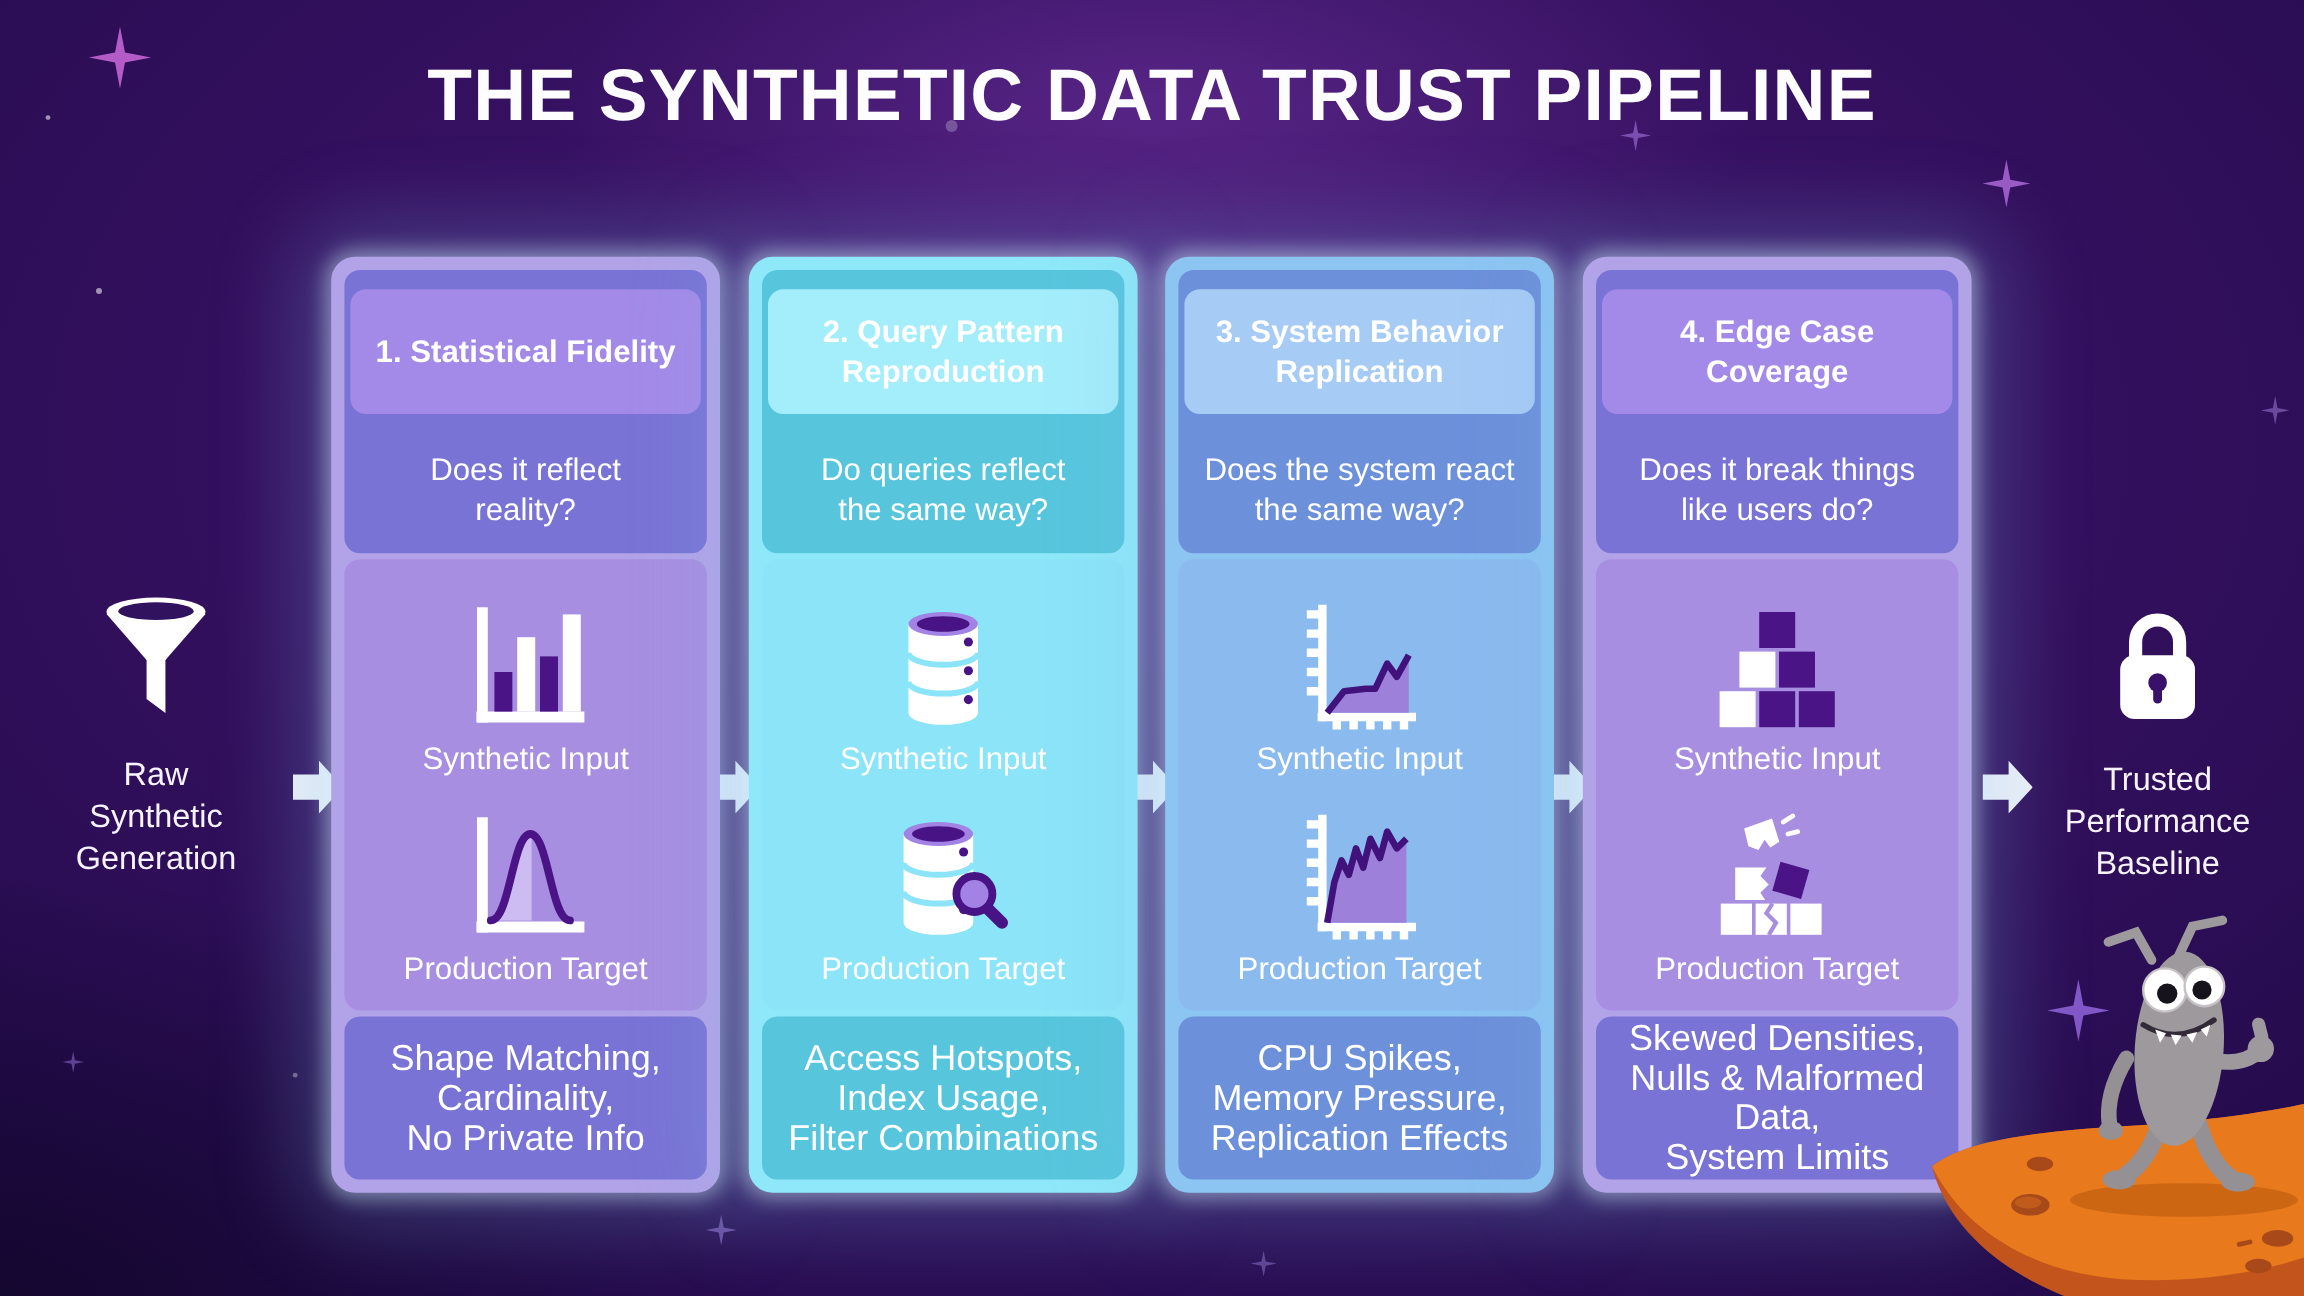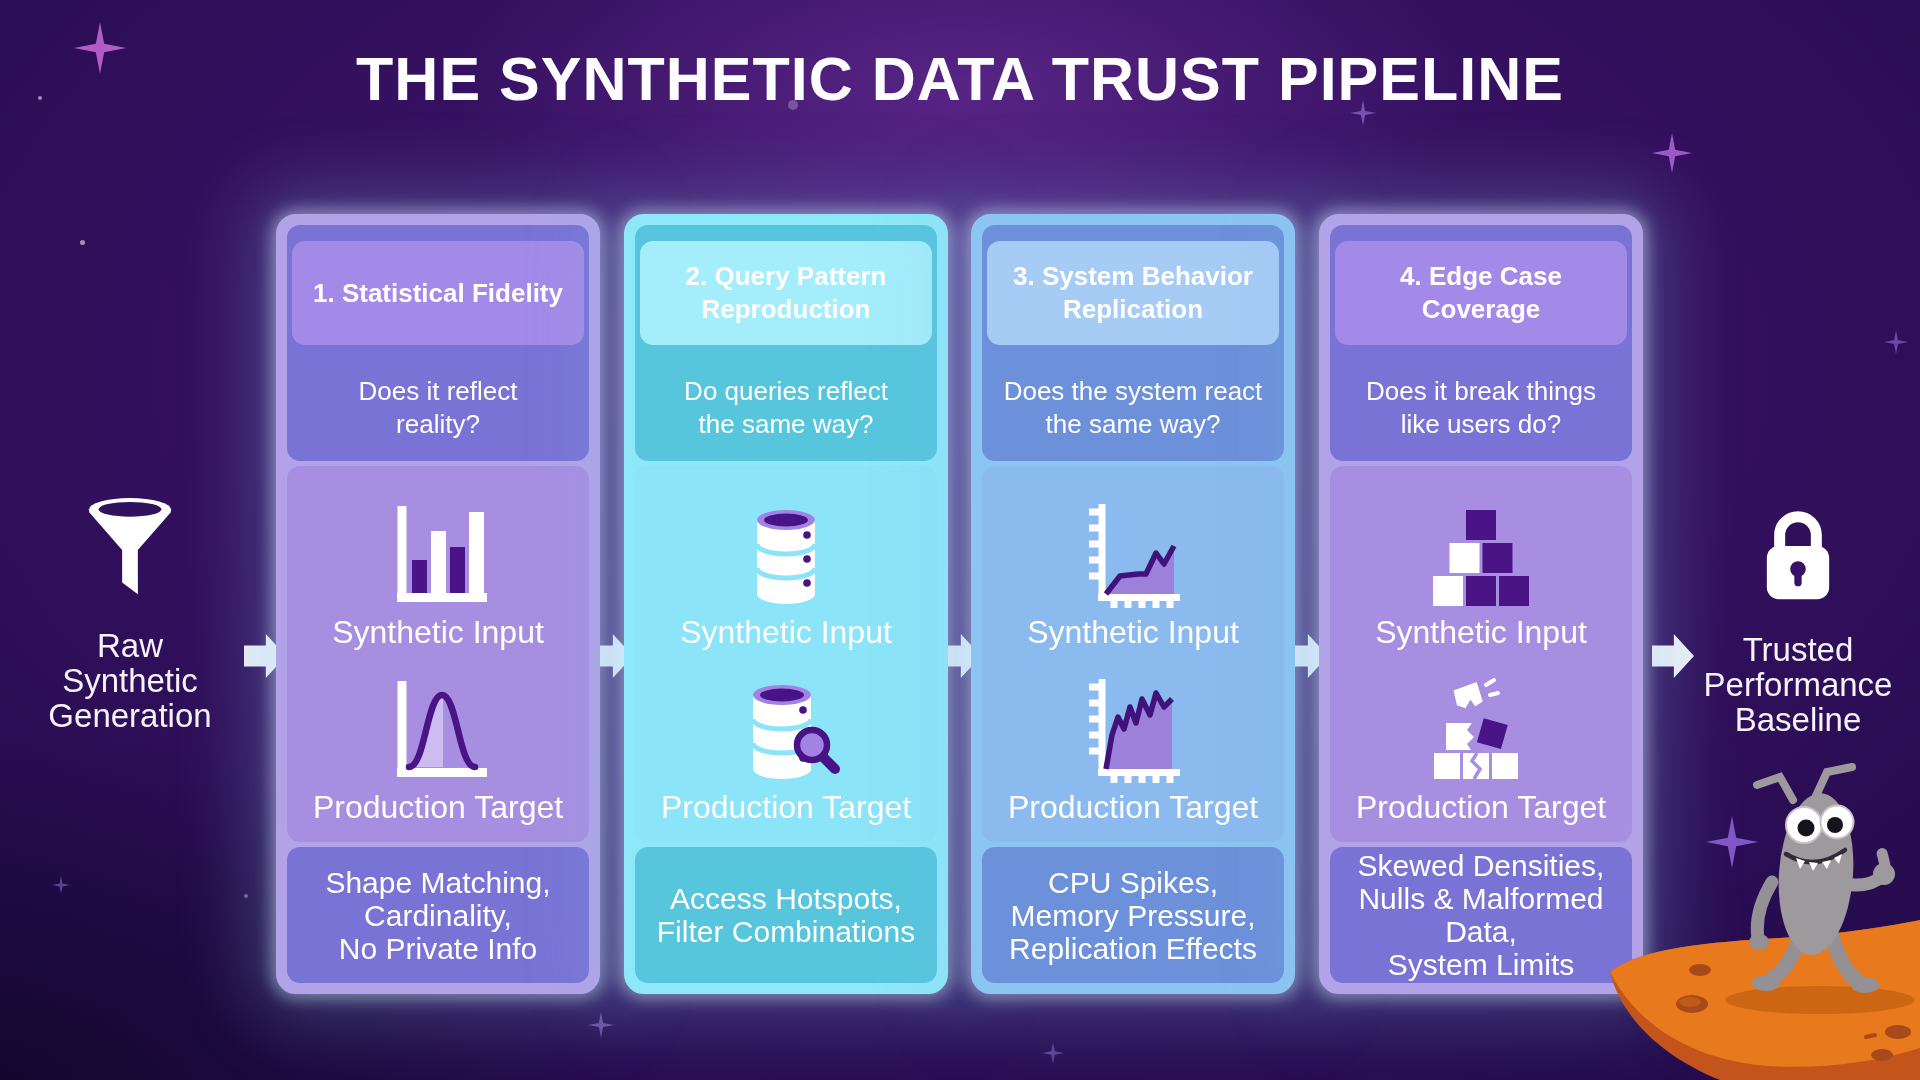--- a/index.html
+++ b/index.html
@@ -27,29 +27,29 @@
   .zone{border-radius:13px;text-align:center;}
   .zone-top{height:236px;background:var(--zone);}
   .badge{width:292px;height:104px;margin:16px auto 0;border-radius:13px;background:var(--badge);
     display:flex;align-items:center;justify-content:center;
     font-size:26px;font-weight:700;line-height:33px;padding:0 10px;box-sizing:border-box;}
   .question{margin-top:30px;font-size:26px;font-weight:500;line-height:33px;}
   .zone-body{flex:1;background:var(--body);padding-top:32px;box-sizing:border-box;}
   .icon-group{display:flex;flex-direction:column;align-items:center;}
   .icon-group + .icon-group{margin-top:26px;}
   .card-icon{width:114px;height:114px;display:block;}
-  .icon-label{margin-top:5px;font-size:32px;font-weight:500;line-height:30px;}
+  .icon-label{margin-top:5px;font-size:26px;font-weight:500;line-height:30px;}
   .zone-footer{height:136px;background:var(--zone);display:flex;flex-direction:column;
     justify-content:center;font-size:30px;font-weight:500;line-height:33px;}
   
   .flow-arrow{position:absolute;top:634px;width:42px;height:44px;background:var(--c-arrow,#eef1f8);
     clip-path:polygon(0 26%,52% 26%,52% 0,100% 50%,52% 100%,52% 74%,0 74%);}
   
   .endpoint{position:absolute;text-align:center;}
-  .ep-label{font-size:33px;font-weight:500;line-height:35px;color:#f6f3fc;}
+  .ep-label{font-size:27px;font-weight:500;line-height:35px;color:#f6f3fc;}
   
   .abs{position:absolute;}
 </style>
 </head>
 <body>
 
 <div class="canvas">
   <div class="bg"></div>
 
   <i class="sparkle" style="left:74px;top:22px;width:52px;height:52px;--sc:#b35cc8"></i>
@@ -157,20 +157,21 @@
           <circle cx="74" cy="37" r="3.8" fill="var(--ink)"></circle>
           <circle cx="74" cy="85" r="3.8" fill="var(--ink)"></circle>
           <line x1="94" y1="84" x2="106" y2="96" stroke="var(--ink)" stroke-width="10" stroke-linecap="round"></line>
           <circle cx="83" cy="72" r="15" fill="var(--light)" stroke="var(--ink)" stroke-width="6.5"></circle>
         </svg>
         <div class="icon-label">Production Target</div>
       </div>
     </div>
     <div class="zone zone-footer">
       <div>Access Hotspots,</div>
+      <div>Index Usage,</div>
       <div>Filter Combinations</div>
     </div>
   </section>
 
   <section class="card" style="left: 971px; --border: #8cc5f2; --zone: #6c90da; --badge: #a6cbf5; --body: #8abaee; --ink: #42127c; --mid: #9d80da; --light: #b29aea;">
     <div class="zone zone-top">
       <div class="badge">3. System Behavior Replication</div>
       <div class="question">
         <div>Does the system react</div>
         <div>the same way?</div>

